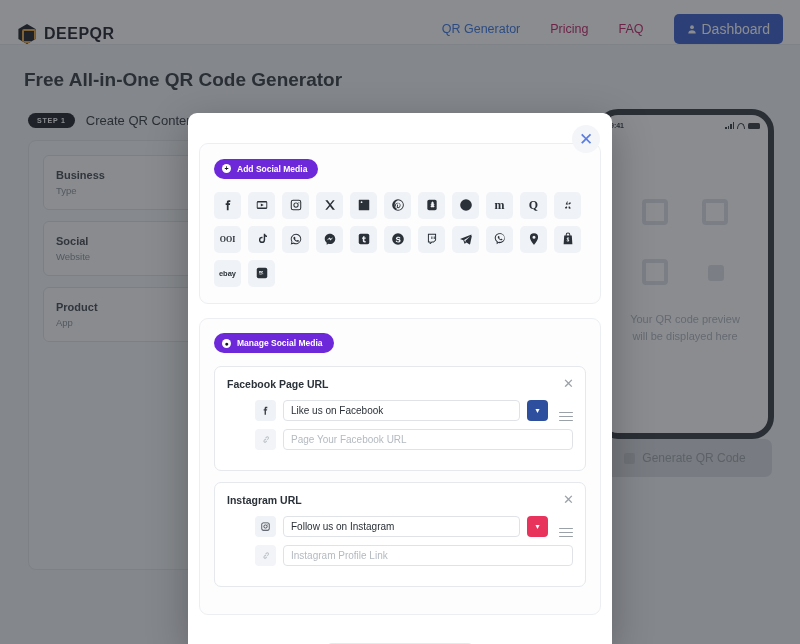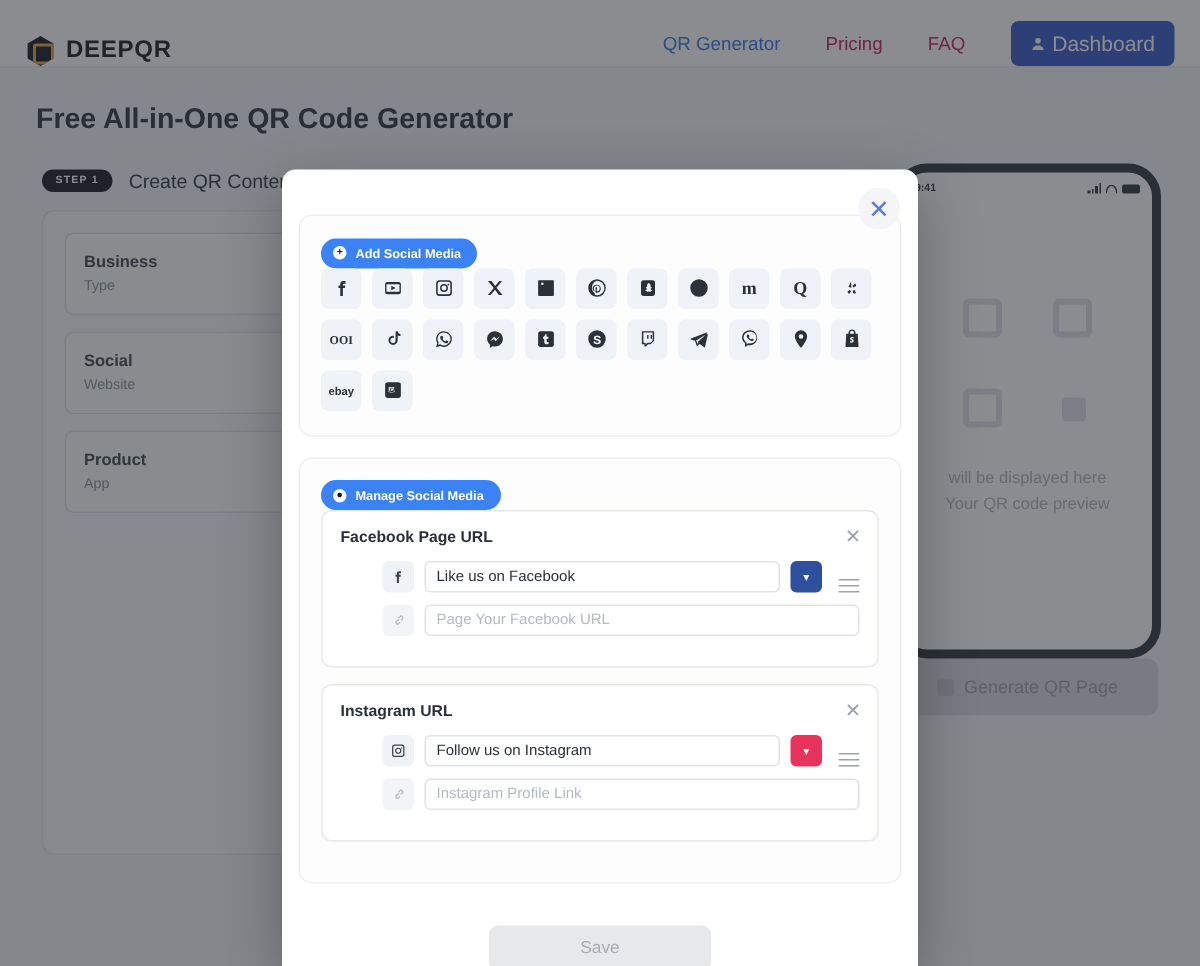--- a/index.html
+++ b/index.html
@@ -129,22 +129,23 @@
     color:#5b7ce0; font-size:17px; line-height:1;
   }
   .modal-body { padding:30px 11px 0 11px; height:531px; overflow:hidden; }
 
   .sect {
     background:#fdfdfe; border:1px solid #eceff2; border-radius:9px;
     padding:13px 14px 16px 14px; margin-bottom:14px;
   }
   .sect-pill {
     display:inline-flex; align-items:center; gap:6px;
-    background:#3b82f6; color:#fff; border-radius:12px;
+    background:#6d28d9; color:#fff; border-radius:12px;
     font-size:8.5px; font-weight:bold; padding:5px 11px 5px 8px;
+    margin-bottom:13px;
   }
   .pill-dot {
     width:9px; height:9px; border-radius:50%; background:#fff;
     display:flex; align-items:center; justify-content:center;
     color:#12161c; font-size:7px; font-weight:bold; line-height:1;
   }
 
   .icon-grid { display:flex; flex-wrap:wrap; gap:7px 7px; }
   .ic-btn {
     width:27px; height:27px; border-radius:5px; background:#eff2f6;
@@ -259,27 +260,27 @@
             <span class="batt"></span>
           </span>
         </div>
         <div class="qr-placeholder">
           <span class="qr-sq a"></span>
             <span class="qr-sq b"></span>
           <span class="qr-sq c"></span>
             <span class="qr-dot"></span>
         </div>
         <div class="preview-text">
+          <div>Your QR code preview</div>
           <div>will be displayed here</div>
-          <div>Your QR code preview</div>
         </div>
       </div>
       <div class="gen-btn">
         <span class="g-ic"></span>
-        <span>Generate QR Page</span>
+        <span>Generate QR Code</span>
       </div>
     </div>
   </div>
 </div>
 
 <div id="overlay"></div>
 
 <div id="modal">
   <div class="modal-close">✕</div>
 

